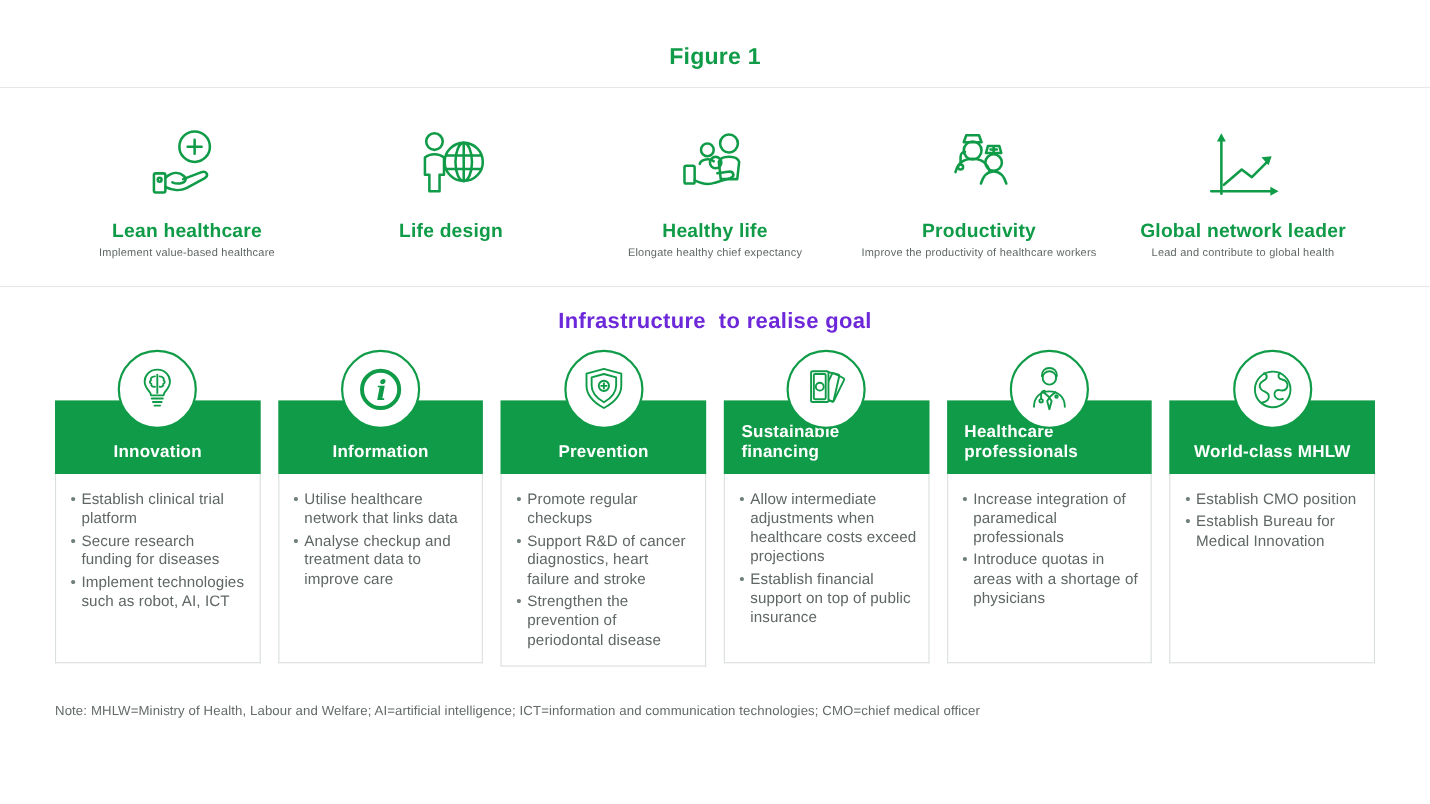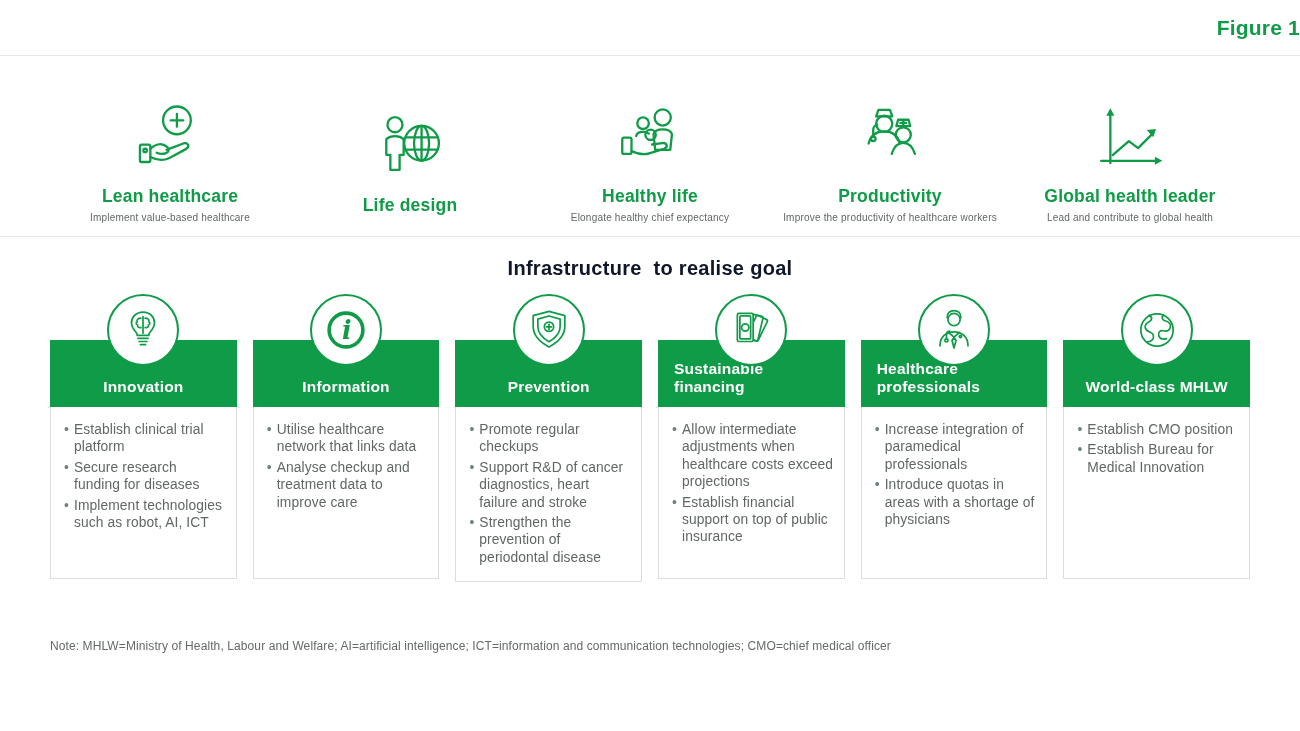--- a/index.html
+++ b/index.html
@@ -13,41 +13,41 @@
   *{margin:0;padding:0;box-sizing:border-box;}
   html,body{background:#ffffff;}
   body{
     width:1300px;height:731px;overflow:hidden;
     font-family:"Liberation Sans","DejaVu Sans",sans-serif;
     color:var(--gray-text);
   }
   .page{width:1300px;height:731px;position:relative;}
 
   
-  header{padding-top:16px;text-align:right;}
+  header{padding-top:40px;text-align:center;}
   .fig-label{color:var(--green);font-size:21px;font-weight:bold;letter-spacing:.2px;}
   .fig-title{color:var(--gray-title);font-size:23px;font-weight:normal;letter-spacing:.4px;margin-top:9px;}
   .divider{border:none;border-top:1.5px solid var(--divider);margin:0;}
   .divider.top{margin-top:15px;}
   .divider.mid{margin-top:0;}
 
   
   .goals{
     display:flex;justify-content:space-between;
-    margin:0 50px;height:180px;padding-top:34px;align-items:center;
+    margin:0 50px;height:180px;padding-top:34px;
   }
   .goal{width:240px;text-align:center;}
   .goal-icon{height:76px;display:flex;align-items:flex-end;justify-content:center;color:var(--green);}
   .goal-icon svg{width:74px;height:74px;fill:none;stroke:currentColor;stroke-width:2;stroke-linecap:round;stroke-linejoin:round;}
   .goal-title{color:var(--green);font-size:17.5px;font-weight:bold;margin-top:9px;letter-spacing:.2px;}
   .goal-desc{color:var(--gray-text);font-size:10px;line-height:1.32;margin:4px auto 0;max-width:222px;letter-spacing:.2px;}
 
   
   .infra-heading{
-    text-align:center;color:#0f172a;font-size:20px;font-weight:600;
+    text-align:center;color:#6d28d9;font-size:20px;font-weight:600;
     margin-top:20px;letter-spacing:.3px;white-space:pre-wrap;
   }
 
   
   .cards{display:flex;gap:16px;margin:14px 50px 0;align-items:flex-start;}
   .card{flex:1;position:relative;padding-top:46px;}
   .card-circle{
     position:absolute;top:0;left:50%;transform:translateX(-50%);
     width:72px;height:72px;border-radius:50%;
     background:#ffffff;border:2.5px solid var(--green);
@@ -148,21 +148,21 @@
       <div class="goal">
         <div class="goal-icon">
           <svg viewBox="0 0 64 64">
             <path d="M15 10v42M7 50h48"></path>
             <path d="M15 4.5L11.5 11h7z" fill="currentColor" stroke="none"></path>
             <path d="M60 50l-6.5-3.5v7z" fill="currentColor" stroke="none"></path>
             <path d="M17 45l14-12 8 6 13-13"></path>
             <path d="M54.5 22.5l-8 .8 5.6 6.4z" fill="currentColor" stroke="none"></path>
           </svg>
         </div>
-        <div class="goal-title">Global health leader</div>
+        <div class="goal-title">Global network leader</div>
         <div class="goal-desc">Lead and contribute to global health</div>
       </div>
     </section>
 
   <hr class="divider mid">
 
   <div class="infra-heading">Infrastructure  to realise goal</div>
 
   <section class="cards" id="cards-row">
       <div class="card">

